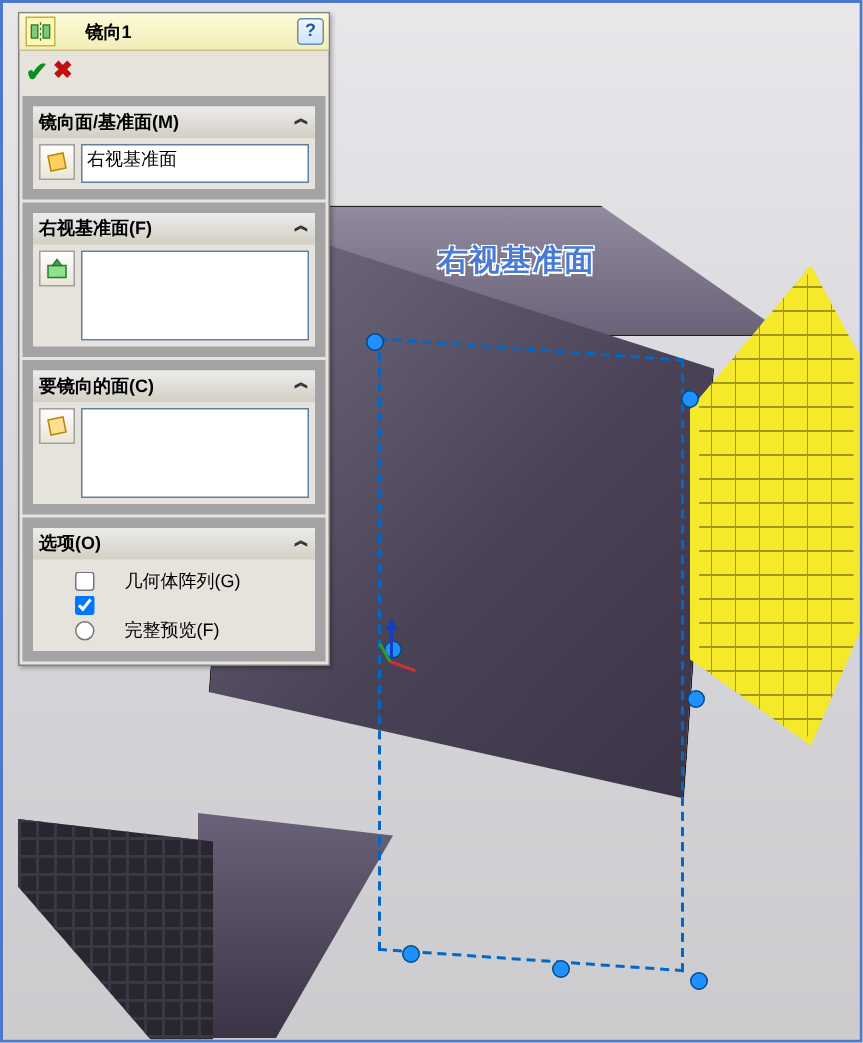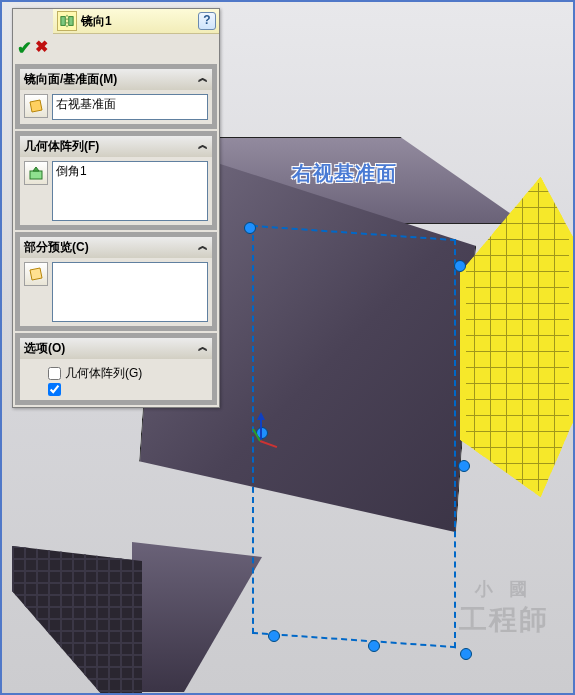--- a/index.html
+++ b/index.html
@@ -151,23 +151,22 @@
   color: #333;
 }
 
 .pm-feature {
   background: linear-gradient(to bottom,#fdfbd8,#f2edb8);
   border-bottom: 1px solid #c9c090;
   padding: 2px 4px;
   position: relative;
   display: flex;
   align-items: center;
-  gap: 4px;
+  gap: 20px;
   height: 20px;
-  margin-left: 40px;
 }
 .feat-icon {
   width: 18px; height: 18px;
   background: #fff9b0;
   border: 1px solid #c0b060;
   display: flex; align-items: center; justify-content: center;
 }
 .feat-icon svg { width: 14px; height: 14px; }
 .help-icon {
   position: absolute; right: 3px; top: 3px;
@@ -181,21 +180,21 @@
 
 .pm-confirm {
   padding: 3px 4px;
   display: flex; gap: 3px;
 }
 .ok-btn { color: #0a9020; font-size: 18px; font-weight: bold; cursor: pointer; }
 .cancel-btn { color: #c01010; font-size: 16px; font-weight: bold; cursor: pointer; }
 
 .pm-section {
   margin: 2px;
-  border: 5px solid #a3a3a3;
+  border: 7px solid #a3a3a3;
   background: #e6e3dc;
 }
 .pm-sec-head {
   background: linear-gradient(to bottom,#ececec,#d2cfc3);
   padding: 2px 14px 2px 4px;
   font-weight: bold;
   position: relative;
   cursor: pointer;
 }
 .chevron {
@@ -227,21 +226,21 @@
   padding: 2px 3px;
   line-height: 15px;
 }
 .sel-box.multi { height: 54px; }
 .sel-box.empty { height: 54px; }
 
 .options-body {
   padding: 4px 4px 4px 28px;
   line-height: 20px;
 }
-.opt-row { display: flex; align-items: center; gap: 4px; }
+.opt-row { display: flex; align-items: center; gap: 20px; }
 .opt-row input { margin: 0; }
 
 
 .watermark {
   position: absolute;
   bottom: 30px; right: 14px;
   width: 110px; height: 110px;
   border-radius: 50%;
   display: flex; flex-direction: column;
   align-items: center; justify-content: center;
@@ -286,24 +285,20 @@
 
     <div class="triad">
       <div class="axis-z"></div>
         <div class="axis-x"></div>
         <div class="axis-y"></div>
     </div>
   </div>
 
   <div class="plane-label">右视基准面</div>
 
-  <div class="watermark">
-    <div class="w1">小 國</div>
-    <div class="w2">工程師</div>
-  </div>
 </div>
 
 <div class="pm-panel">
 
 
   <div class="pm-feature">
     <div class="feat-icon">
       <svg viewBox="0 0 16 16">
           <rect x="1" y="3" width="5" height="10" fill="#7fc87f" stroke="#2a7a2a"></rect>
           <rect x="10" y="3" width="5" height="10" fill="#7fc87f" stroke="#2a7a2a"></rect>
@@ -331,39 +326,38 @@
           </svg>
       </div>
       <div class="sel-box">
         <span>右视基准面</span>
       </div>
     </div>
   </div>
 
   <div class="pm-section">
     <div class="pm-sec-head">
-      <span>几何体阵列(F)</span>
+      <span>右视基准面(F)</span>
       <span class="chevron">︽</span>
     </div>
     <div class="pm-sec-body">
       <div class="sec-icon">
         <svg viewBox="0 0 16 16">
             <rect x="2" y="6" width="12" height="8" fill="#8fe08f" stroke="#2a7a2a"></rect>
             <polygon points="5,6 8,2 11,6" fill="#4aa84a" stroke="#2a7a2a"></polygon>
           </svg>
       </div>
       <div class="sel-box multi">
-        <div>倒角1</div>
       </div>
     </div>
   </div>
 
   <div class="pm-section">
     <div class="pm-sec-head">
-      <span>部分预览(C)</span>
+      <span>要镜向的面(C)</span>
       <span class="chevron">︽</span>
     </div>
     <div class="pm-sec-body">
       <div class="sec-icon">
         <svg viewBox="0 0 16 16">
             <polygon points="2,4 12,2 14,12 4,14" fill="#ffe090" stroke="#b8860b"></polygon>
           </svg>
       </div>
       <div class="sel-box empty"></div>
     </div>
@@ -375,16 +369,20 @@
       <span class="chevron">︽</span>
     </div>
     <div class="options-body">
       <div class="opt-row">
         <input type="checkbox" style="">
         <span>几何体阵列(G)</span>
       </div>
       <div class="opt-row">
         <input type="checkbox" checked="" style="">
       </div>
+      <div class="opt-row">
+        <input type="radio" name="prev" style="">
+        <span>完整预览(F)</span>
+      </div>
     </div>
   </div>
 
 </div>
 
 </body></html>

